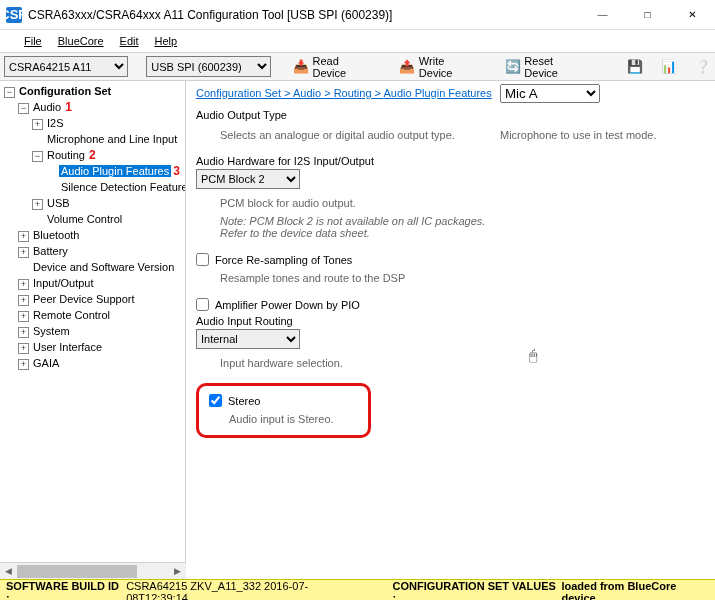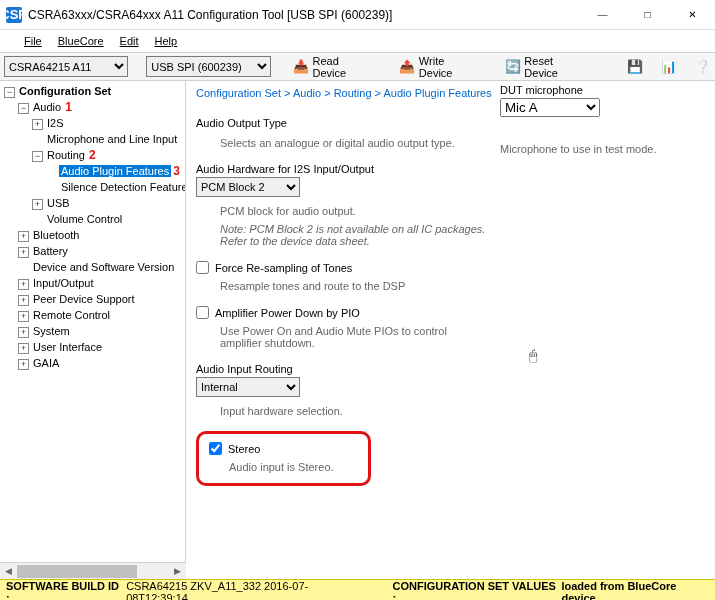--- a/index.html
+++ b/index.html
@@ -32,21 +32,21 @@
 .tree > ul { padding-left: 2px; }
 .tree li { white-space: nowrap; line-height: 16px; position: relative; }
 .tree .exp { display: inline-block; width: 11px; height: 11px; border: 1px solid #888; text-align: center; line-height: 9px; font-size: 9px; margin-right: 2px; color: #444; vertical-align: middle; }
 .tree .noexp { display: inline-block; width: 13px; }
 .tree .label { padding: 0 2px; }
 .tree .label.sel { background: #0078d7; color: #fff; }
 .tree .ann { color: #e31212; font-weight: bold; font-size: 12px; margin-left: 2px; }
 
 
 .content { flex: 1; padding: 6px 10px; overflow: auto; position: relative; }
-.breadcrumb { color: #0066cc; margin-bottom: 18px; font-size: 11px; }
+.breadcrumb { color: #0066cc; text-decoration: underline; margin-bottom: 10px; font-size: 11px; }
 .breadcrumb a { color: #0066cc; }
 .field { margin-bottom: 8px; }
 .field-label { font-size: 11px; margin-bottom: 2px; }
 .field select { font-size: 11px; height: 20px; border: 1px solid #7a7a7a; min-width: 104px; }
 .help { color: #666; font-size: 11px; margin: 6px 0 14px 24px; max-width: 270px; }
 .chk-row { display: flex; align-items: center; gap: 6px; margin-bottom: 4px; }
 .chk-row input { width: 13px; height: 13px; }
 .stereo-box { border: 3px solid #e31212; border-radius: 10px; padding: 8px 14px 10px 10px; width: 175px; }
 .right-col { position: absolute; left: 500px; top: 84px; width: 190px; }
 .right-col .field-label { margin-bottom: 2px; }
@@ -164,40 +164,38 @@
     <div class="chk-row">
       <input type="checkbox" style="">
       <span>Force Re-sampling of Tones</span>
     </div>
     <div class="help">Resample tones and route to the DSP</div>
 
     <div class="chk-row">
       <input type="checkbox" style="">
       <span>Amplifier Power Down by PIO</span>
     </div>
-    <div class="help">Use Power On and Audio Mute PIOs to control amplifier shutdown.</div>
 
     <div class="field">
       <div class="field-label">Audio Input Routing</div>
       <select><option>Internal</option></select>
     </div>
     <div class="help">Input hardware selection.</div>
 
     <div class="stereo-box">
       <div class="chk-row">
         <input type="checkbox" checked="" style="">
         <span>Stereo</span>
       </div>
       <div style="color:#666;margin:6px 0 0 20px;">Audio input is Stereo.</div>
     </div>
   </div>
 </div>
 
 <div class="right-col">
-  <div class="field-label">DUT microphone</div>
   <select><option>Mic A</option></select>
   <div style="color:#666;margin-top:26px;">Microphone to use in test mode.</div>
 </div>
 
 <div class="hscroll">
   <div class="arrow">◀</div>
   <div class="track">
       <div class="thumb"></div>
     </div>
   <div class="arrow">▶</div>

